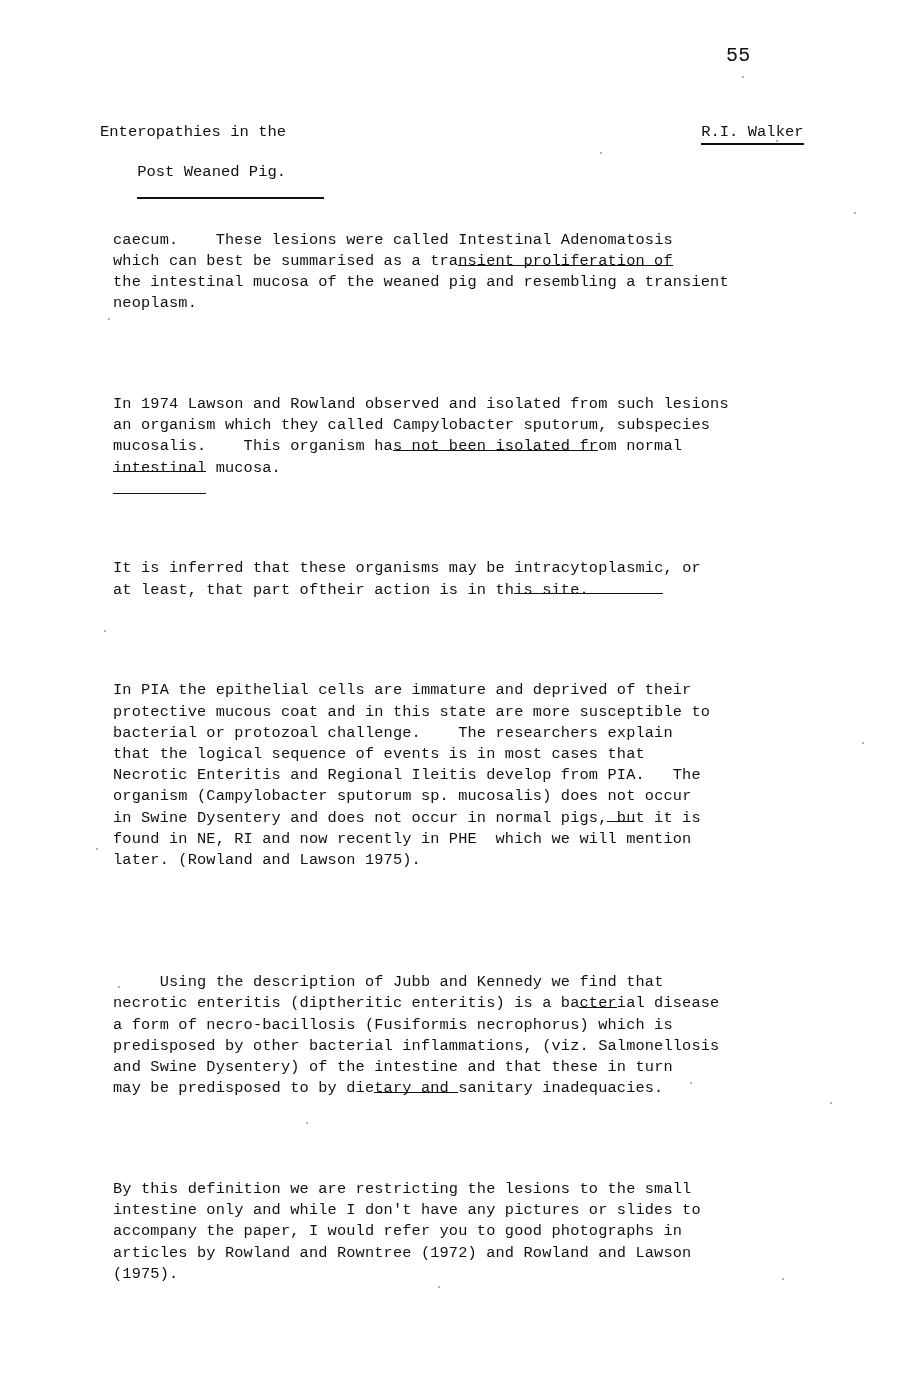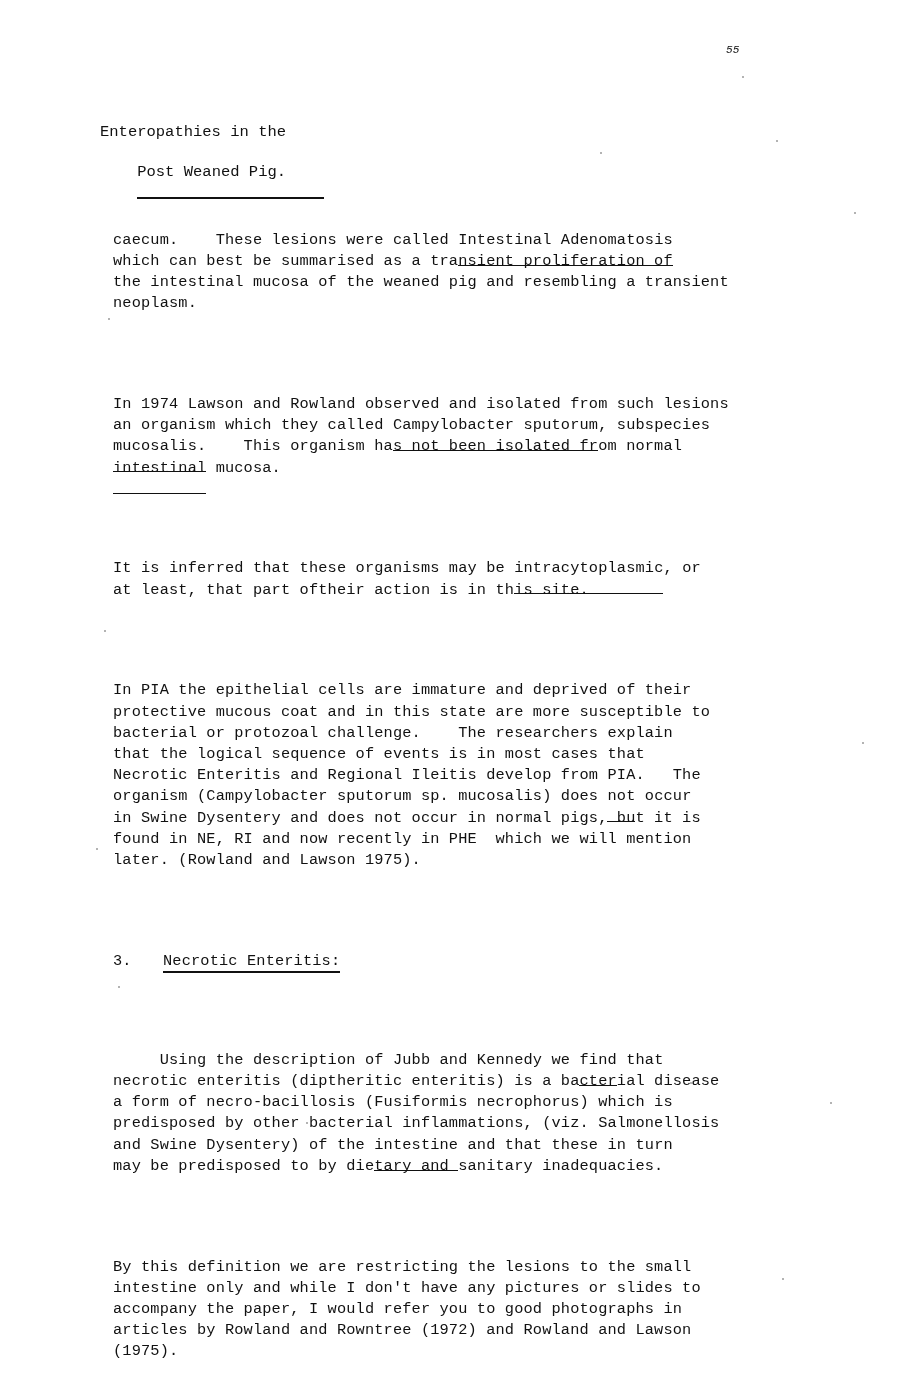--- a/index.html
+++ b/index.html
@@ -22,24 +22,23 @@
     width: 900px;
     height: 1382px;
     background: #ffffff;
   }
 
   
   .page-number {
     position: absolute;
     top: 44px;
     left: 726px;
-    font-size: 11px;
+    font-size: 20px;
     letter-spacing: 0.2px;
     white-space: pre;
-    font-style: italic;
   }
 
   .header-block {
     position: absolute;
     top: 82px;
     left: 100px;
     font-size: 15.5px;
     line-height: 20px;
     white-space: pre;
   }
@@ -122,20 +121,23 @@
 
 <div class="page">
 
   <div class="page-number">55</div>
 
   <div class="header-block">
     <span class="header-line-1">Enteropathies in the</span>
     <span class="header-line-2">Post Weaned Pig.</span>
   </div>
 
+  <div class="byline">
+    <span class="uline">R.I. Walker</span>
+  </div>
 
   <div class="body-text">
 
     <p class="para"><span>caecum.    These lesions were called <span class="u">Intestinal Adenomatosis</span>
 which can best be summarised as a transient proliferation of
 the intestinal mucosa of the weaned pig and resembling a transient
 neoplasm.</span></p>
 
     <p class="para"><span>In 1974 Lawson and Rowland observed and isolated from such lesions
 an organism which they called <span class="u">Campylobacter sputorum</span>, subspecies
@@ -148,21 +150,20 @@
     <p class="para"><span>In PIA the epithelial cells are immature and deprived of their
 protective mucous coat and in this state are more susceptible to
 bacterial or protozoal challenge.    The researchers explain
 that the logical sequence of events is in most cases that
 Necrotic Enteritis and Regional Ileitis develop from PIA.   The
 organism (Campylobacter sputorum sp. mucosalis) does <span class="u">not</span> occur
 in Swine Dysentery and does not occur in normal pigs, but it is
 found in NE, RI and now recently in PHE  which we will mention
 later. (Rowland and Lawson 1975).</span></p>
 
-    <p class="section-head"><span class="num">3.</span><span class="ttl">Necrotic Enteritis:</span></p>
 
     <p class="para"><span>     Using the description of Jubb and Kennedy we <span class="u">find</span> that
 necrotic enteritis (diptheritic enteritis) is a bacterial disease
 a form of necro-bacillosis (Fusiformis necrophorus) which is
 predisposed by other bacterial inflammations, (viz. Salmonellosis
 and Swine Dysentery) of the <span class="u">intestine</span> and that these in turn
 may be predisposed to by dietary and sanitary inadequacies.</span></p>
 
     <p class="para">By this definition we are restricting the lesions to the small
 intestine only and while I don't have any pictures or slides to

